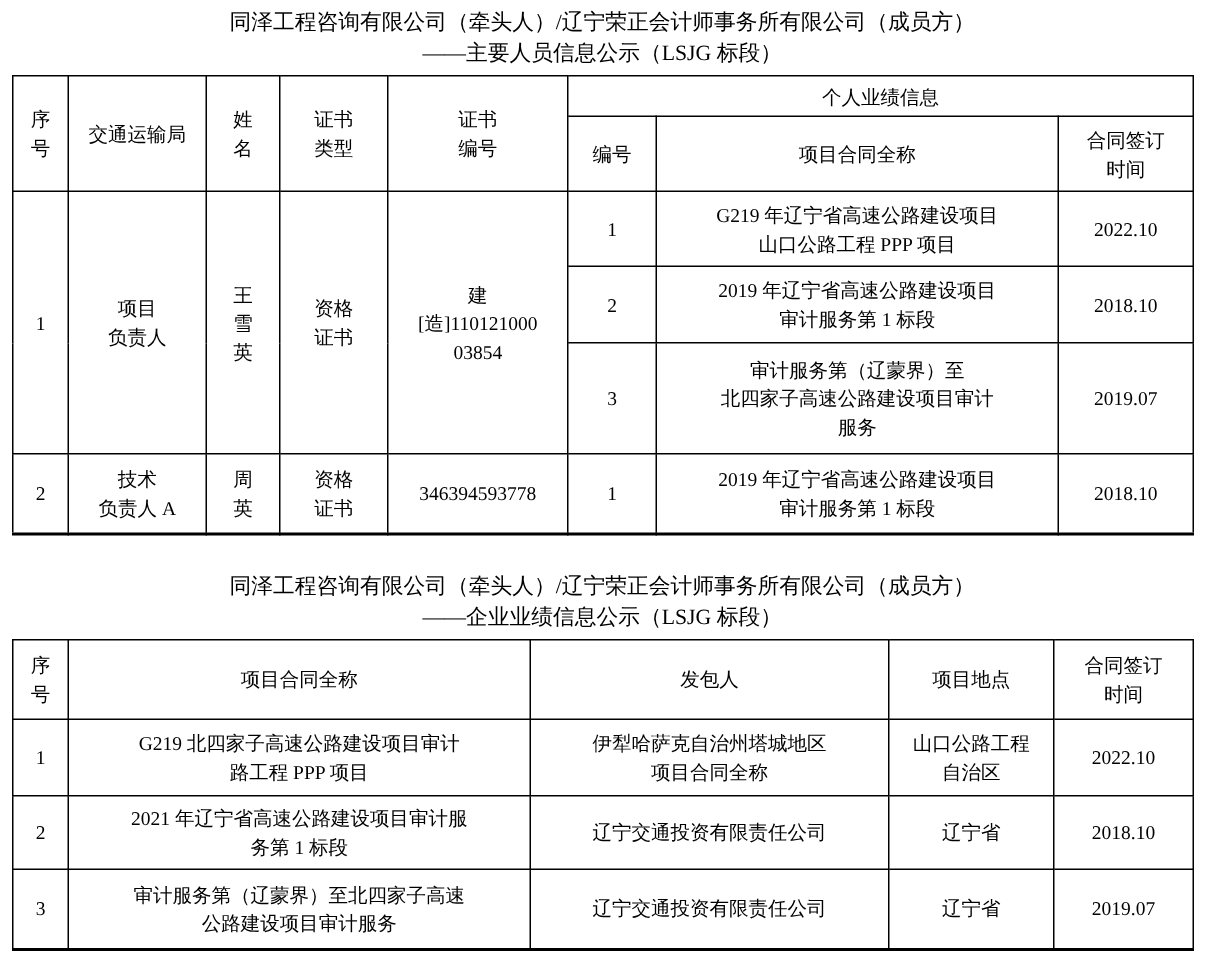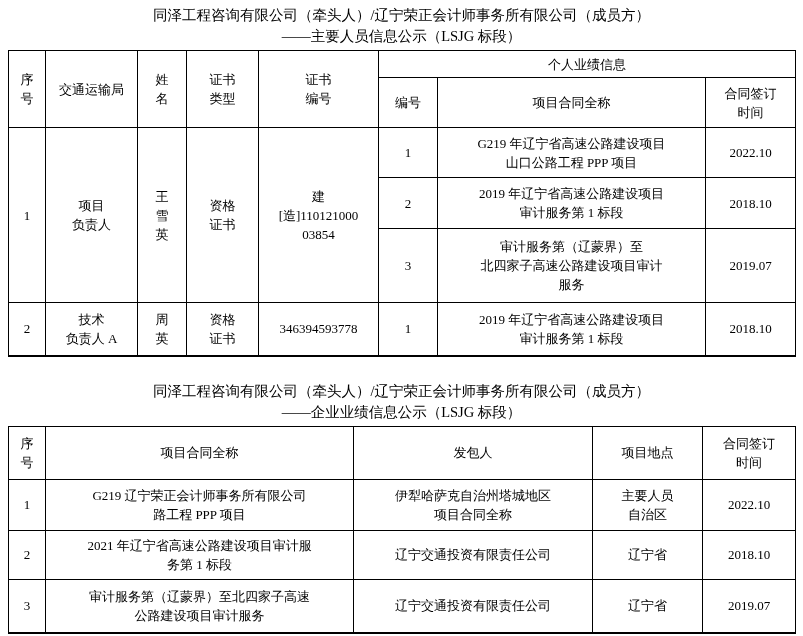--- a/index.html
+++ b/index.html
@@ -167,25 +167,25 @@
         <th>项目合同全称</th>
         <th>发包人</th>
         <th>项目地点</th>
         <th>合同签订
 时间</th>
       </tr>
     </thead>
     <tbody>
       <tr class="h51">
         <td>1</td>
-        <td>G219 辽宁荣正会计师事务所有限公司
+        <td>G219 北四家子高速公路建设项目审计
 路工程 PPP 项目</td>
         <td>伊犁哈萨克自治州塔城地区
 项目合同全称</td>
-        <td>主要人员
+        <td>山口公路工程
 自治区</td>
         <td>2022.10</td>
       </tr>
       <tr class="h49">
         <td>2</td>
         <td>2021 年辽宁省高速公路建设项目审计服
 务第 1 标段</td>
         <td>辽宁交通投资有限责任公司</td>
         <td>辽宁省</td>
         <td>2018.10</td>

